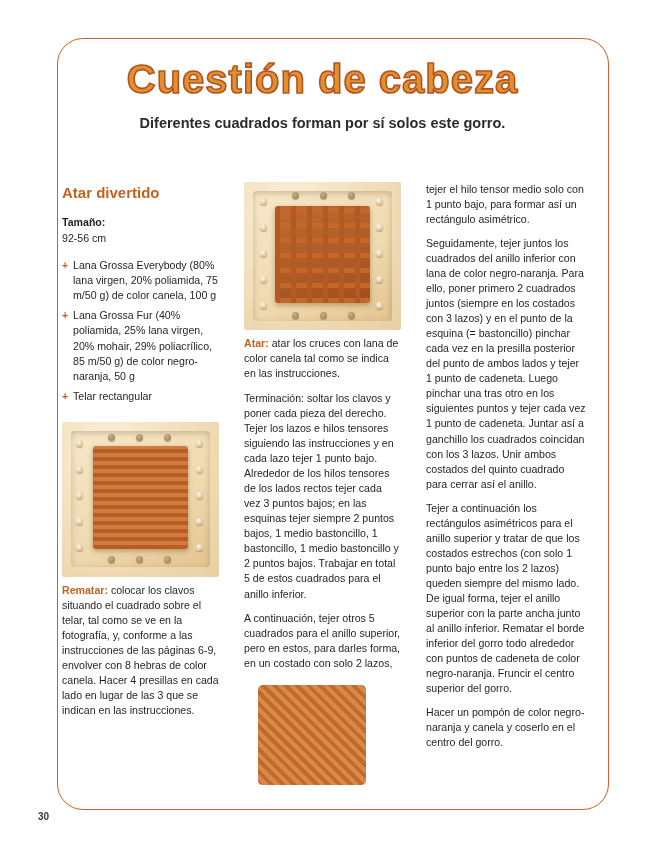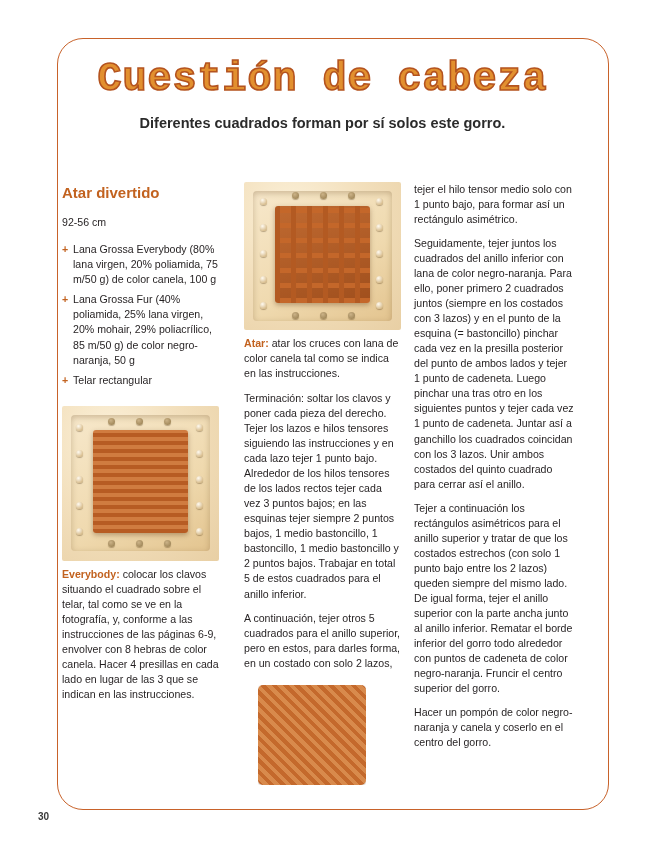--- a/index.html
+++ b/index.html
@@ -30,21 +30,21 @@
     border-radius: 26px;
     box-sizing: border-box;
     pointer-events: none;
   }
   .title {
     position: absolute;
     left: 0;
     right: 0;
     top: 57px;
     text-align: center;
-    font-family: Liberation Mono, monospace;
+    font-family: Liberation Sans, sans-serif;
     font-weight: bold;
     font-size: 40px;
     letter-spacing: 1px;
     color: #e2902f;
     -webkit-text-stroke: 1.6px #b4531f;
     text-shadow: 0 0 0 #b4531f;
   }
   .subtitle {
     position: absolute;
     left: 80px;
@@ -65,21 +65,21 @@
   .col {
     position: absolute;
     top: 0;
     width: 157px;
     font-size: 10.6px;
     line-height: 1.42;
     color: #231f20;
   }
   .col1 { left: 0; }
   .col2 { left: 182px; }
-  .col3 { left: 352px; width: 160px; }
+  .col3 { left: 364px; width: 160px; }
 
   h2.section-title {
     margin: 0 0 12px 0;
     font-size: 15px;
     font-weight: bold;
     color: #c2621f;
   }
   .lbl {
     font-weight: bold;
     margin: 0 0 1px 0;
@@ -217,20 +217,21 @@
   <div class="frame"></div>
 
   <div class="title">Cuestión de cabeza</div>
   <div class="subtitle">Diferentes cuadrados forman por sí solos este gorro.</div>
 
   <div class="content">
 
     <div class="col col1">
       <h2 class="section-title">Atar divertido</h2>
 
+      <p class="lbl">Tamaño:</p>
       <p class="val">92-56 cm</p>
 
       <ul class="materials">
         <li>Lana Grossa Everybody (80% lana virgen, 20% poliamida, 75 m/50 g) de color canela, 100 g</li>
         <li>Lana Grossa Fur (40% poliamida, 25% lana virgen, 20% mohair, 29% poliacrílico, 85 m/50 g) de color negro-naranja, 50 g</li>
         <li>Telar rectangular</li>
       </ul>
 
       <div class="photo photo-1">
         <div class="loom"></div>
@@ -247,21 +248,21 @@
         <div class="peg" style="left:134px; top:96px;"></div>
         <div class="peg" style="left:134px; top:122px;"></div>
         <div class="peg hole" style="left:46px; top:12px;"></div>
         <div class="peg hole" style="left:74px; top:12px;"></div>
         <div class="peg hole" style="left:102px; top:12px;"></div>
         <div class="peg hole" style="left:46px; top:134px;"></div>
         <div class="peg hole" style="left:74px; top:134px;"></div>
         <div class="peg hole" style="left:102px; top:134px;"></div>
       </div>
 
-      <p class="cap"><span class="cap-lead">Everybody:</span><span> colocar los clavos situando el cuadrado sobre el telar, tal como se ve en la fotografía, y, conforme a las instrucciones de las páginas 6-9, envolver con 8 hebras de color canela. Hacer 4 presillas en cada lado en lugar de las 3 que se indican en las instrucciones.</span></p>
+      <p class="cap"><span class="cap-lead">Rematar:</span><span> colocar los clavos situando el cuadrado sobre el telar, tal como se ve en la fotografía, y, conforme a las instrucciones de las páginas 6-9, envolver con 8 hebras de color canela. Hacer 4 presillas en cada lado en lugar de las 3 que se indican en las instrucciones.</span></p>
     </div>
 
     <div class="col col2">
       <div class="photo photo-2">
         <div class="loom"></div>
         <div class="loom-board"></div>
         <div class="weave"></div>
         <div class="peg" style="left:16px; top:16px;"></div>
         <div class="peg" style="left:16px; top:42px;"></div>
         <div class="peg" style="left:16px; top:68px;"></div>

